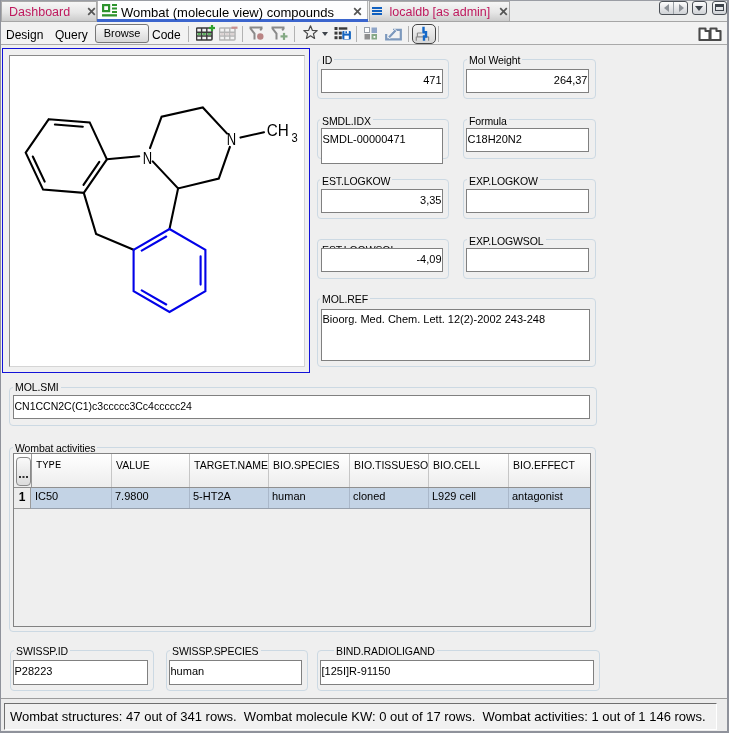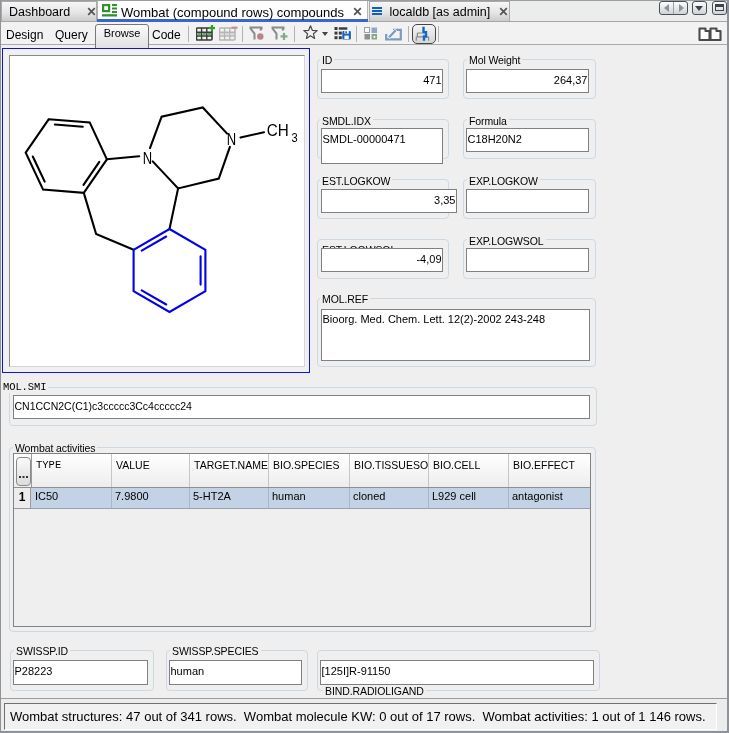--- a/index.html
+++ b/index.html
@@ -4,21 +4,21 @@
 <style>
 html,body{margin:0;padding:0;}
 body{width:729px;height:733px;position:relative;overflow:hidden;
  font-family:"Liberation Sans",sans-serif;background:#efefef;}
 .abs{position:absolute;}
 .lbl{position:absolute;font-size:10.5px;letter-spacing:-0.1px;color:#000;background:#efefef;padding:0 2px;line-height:12px;white-space:nowrap;}
 .groove{position:absolute;border:1px solid #ccd9e3;border-radius:4px;}
 .ibox{position:absolute;border:1px solid #808080;background:#fff;font-size:11px;color:#000;line-height:20px;padding:0 0.5px 0 0.5px;white-space:nowrap;overflow:hidden;box-sizing:border-box;}
 .num{text-align:right;}
 .sep{position:absolute;width:1px;top:26px;height:16px;background:#b2b2b2;}
-.tabtxt{font-size:12.5px;color:#000000;}
+.tabtxt{font-size:12.5px;color:#be185d;}
 </style>
 </head>
 <body>
 
 <div class="abs" style="left:0;top:0;width:729px;height:22px;background:#ebecec;border-bottom:1px solid #a6a6a6;box-sizing:border-box;"></div>
 
 <div class="abs" style="left:1px;top:1px;width:96px;height:20px;box-sizing:border-box;border:1px solid #aaaaaa;border-bottom:none;background:linear-gradient(#f6f6f6,#e6e6e6 55%,#cbcbcb);"></div>
 <div class="abs tabtxt" style="left:9px;top:5px;">Dashboard</div>
 <svg class="abs" style="left:86.5px;top:6.5px;" width="9" height="9" viewBox="0 0 9 9">
     <path d="M1.2 1.2 L7.8 7.8 M7.8 1.2 L1.2 7.8" stroke="#555555" stroke-width="1.7"></path>
@@ -26,21 +26,21 @@
 
 <div class="abs" style="left:97px;top:0;width:271px;height:19px;background:#fdfdfe;border-left:1px solid #b5b5b5;border-right:1px solid #b5b5b5;box-sizing:border-box;"></div>
 <div class="abs" style="left:97px;top:19px;width:271px;height:3px;background:#3b65cd;"></div>
 <svg class="abs" style="left:102px;top:4px;" width="15" height="13" viewBox="0 0 15 13">
  <rect x="1.1" y="1.1" width="6" height="6" fill="none" stroke="#2e932e" stroke-width="2.2"></rect>
  <rect x="10" y="0" width="5" height="2" fill="#2e932e"></rect>
  <rect x="10" y="3.5" width="5" height="2" fill="#2e932e"></rect>
  <rect x="10" y="7" width="5" height="2" fill="#2e932e"></rect>
  <rect x="0" y="10.2" width="15" height="2.3" fill="#2e932e"></rect>
 </svg>
-<div class="abs tabtxt" style="left:121px;top:4.5px;color:#000;font-size:13px;">Wombat (compound rows) compounds</div>
+<div class="abs tabtxt" style="left:121px;top:4.5px;color:#000;font-size:13px;">Wombat (molecule view) compounds</div>
 <svg class="abs" style="left:353px;top:6.5px;" width="9" height="9" viewBox="0 0 9 9">
     <path d="M1.2 1.2 L7.8 7.8 M7.8 1.2 L1.2 7.8" stroke="#555555" stroke-width="1.7"></path>
   </svg>
 
 <div class="abs" style="left:369px;top:1px;width:141px;height:20px;box-sizing:border-box;border:1px solid #aaaaaa;border-bottom:none;background:linear-gradient(#f6f6f6,#e6e6e6 55%,#cbcbcb);"></div>
 <div class="abs" style="left:372px;top:7px;width:10px;height:2px;background:#1060c0;box-shadow:0 3px 0 #1060c0,0 6px 0 #1060c0;"></div>
 <div class="abs tabtxt" style="left:389.5px;top:5px;">localdb [as admin]</div>
 <svg class="abs" style="left:498.5px;top:6.5px;" width="9" height="9" viewBox="0 0 9 9">
     <path d="M1.2 1.2 L7.8 7.8 M7.8 1.2 L1.2 7.8" stroke="#555555" stroke-width="1.7"></path>
   </svg>
@@ -50,21 +50,21 @@
 <div class="abs" style="left:664px;top:4px;width:0;height:0;border-top:4px solid transparent;border-bottom:4px solid transparent;border-right:5px solid #8d9298;"></div>
 <div class="abs" style="left:679px;top:4px;width:0;height:0;border-top:4px solid transparent;border-bottom:4px solid transparent;border-left:5px solid #8d9298;"></div>
 <div class="abs" style="left:692px;top:1px;width:15px;height:14px;box-sizing:border-box;border:1px solid #4a4f55;border-radius:3px;background:linear-gradient(#fdfdfd,#cfd2d6);"></div>
 <div class="abs" style="left:695px;top:6px;width:0;height:0;border-left:4.5px solid transparent;border-right:4.5px solid transparent;border-top:5px solid #3e444b;"></div>
 <div class="abs" style="left:712px;top:1px;width:15px;height:14px;box-sizing:border-box;border:1px solid #4a4f55;border-radius:3px;background:linear-gradient(#fdfdfd,#cfd2d6);"></div>
 <div class="abs" style="left:715px;top:4px;width:9px;height:7px;box-sizing:border-box;border:1.5px solid #3e444b;border-top-width:3px;"></div>
 
 <div class="abs" style="left:0;top:22px;width:729px;height:23px;background:#f2f2f2;border-bottom:1px solid #a9a9a9;box-sizing:border-box;"></div>
 <div class="abs" style="left:6px;top:28px;font-size:12px;">Design</div>
 <div class="abs" style="left:55px;top:28px;font-size:12px;">Query</div>
-<div class="abs" style="left:95px;top:24px;width:54px;height:32px;box-sizing:border-box;border:1px solid #777;border-radius:3px;background:linear-gradient(#fbfbfb,#d8d8d8);text-align:center;font-size:11px;line-height:17.5px;">Browse</div>
+<div class="abs" style="left:95px;top:24px;width:54px;height:19px;box-sizing:border-box;border:1px solid #777;border-radius:3px;background:linear-gradient(#fbfbfb,#d8d8d8);text-align:center;font-size:11px;line-height:17.5px;">Browse</div>
 <div class="abs" style="left:152px;top:28px;font-size:12px;">Code</div>
 <div class="sep" style="left:188px;"></div>
 <div class="sep" style="left:242px;"></div>
 <div class="sep" style="left:294px;"></div>
 <div class="sep" style="left:356px;"></div>
 <div class="sep" style="left:408px;"></div>
 <div class="sep" style="left:438px;"></div>
 
 <svg class="abs" style="left:196px;top:25px;" width="19" height="16" viewBox="0 0 19 16">
  <rect x="0.5" y="3" width="15.5" height="12" rx="1" fill="none" stroke="#3a3a3a" stroke-width="1.6"></rect>
@@ -180,38 +180,38 @@
 
 <div class="groove" style="left:317px;top:119px;width:130px;height:38px;"></div>
 <div class="lbl" style="left:320px;top:114.5px;">SMDL.IDX</div>
 <div class="ibox" style="left:321px;top:128px;width:122px;height:36px;">SMDL-00000471</div>
 <div class="groove" style="left:463px;top:119px;width:131px;height:38px;"></div>
 <div class="lbl" style="left:467px;top:114.5px;">Formula</div>
 <div class="ibox" style="left:466px;top:128px;width:123px;height:24px;">C18H20N2</div>
 
 <div class="groove" style="left:317px;top:179px;width:130px;height:38px;"></div>
 <div class="lbl" style="left:320px;top:174.5px;">EST.LOGKOW</div>
-<div class="ibox num" style="left:321px;top:189px;width:136px;height:24px;">3,35</div>
+<div class="ibox num" style="left:321px;top:189px;width:122px;height:24px;">3,35</div>
 <div class="groove" style="left:463px;top:179px;width:131px;height:38px;"></div>
 <div class="lbl" style="left:467px;top:174.5px;">EXP.LOGKOW</div>
 <div class="ibox" style="left:466px;top:189px;width:123px;height:24px;"></div>
 
 <div class="groove" style="left:317px;top:239px;width:130px;height:38px;"></div>
 <div class="lbl" style="left:320px;top:244px;text-align:right;">EST.LOGWSOL</div>
 <div class="ibox num" style="left:321px;top:248px;width:122px;height:24px;">-4,09</div>
 <div class="groove" style="left:463px;top:239px;width:131px;height:38px;"></div>
 <div class="lbl" style="left:467px;top:234.5px;">EXP.LOGWSOL</div>
 <div class="ibox" style="left:466px;top:248px;width:123px;height:24px;"></div>
 
 <div class="groove" style="left:317px;top:298px;width:277px;height:67px;"></div>
 <div class="lbl" style="left:320px;top:293px;">MOL.REF</div>
 <div class="ibox" style="left:321px;top:309px;width:269px;height:52px;line-height:19px;">Bioorg. Med. Chem. Lett. 12(2)-2002 243-248</div>
 
 <div class="groove" style="left:9px;top:387px;width:586px;height:37px;"></div>
-<div class="lbl" style="left:1px;top:380.5px;font-family:Liberation Mono, monospace;">MOL.SMI</div>
+<div class="lbl" style="left:13px;top:380.5px;">MOL.SMI</div>
 <div class="ibox" style="left:13px;top:395px;width:577px;height:24px;font-size:10.5px;">CN1CCN2C(C1)c3ccccc3Cc4ccccc24</div>
 
 <div class="groove" style="left:9px;top:447px;width:585px;height:183px;"></div>
 <div class="lbl" style="left:13px;top:441.5px;">Wombat activities</div>
 <div class="abs" style="left:13px;top:453px;width:578px;height:174px;box-sizing:border-box;border:1px solid #828282;background:#efefef;"></div>
 
 <div class="abs" style="left:14px;top:454px;width:576px;height:34px;background:linear-gradient(#ffffff,#ededed);border-bottom:1px solid #8f8f8f;box-sizing:border-box;"></div>
 
 <div class="abs" style="left:16px;top:456.5px;width:15px;height:29px;box-sizing:border-box;border:1px solid #8a8a8a;border-radius:4px;background:linear-gradient(#fafafa,#dcdcdc);"></div>
 <div class="abs" style="left:18.5px;top:476px;width:2px;height:2px;background:#333;box-shadow:3.5px 0 0 #333,7px 0 0 #333;"></div>
@@ -247,18 +247,18 @@
 <div class="abs" style="left:428px;top:488px;width:1px;height:20px;background:#aab8ca;"></div>
 <div class="abs" style="left:508px;top:488px;width:1px;height:20px;background:#aab8ca;"></div>
 
 <div class="groove" style="left:10px;top:650px;width:142px;height:39px;"></div>
 <div class="lbl" style="left:14px;top:645px;">SWISSP.ID</div>
 <div class="ibox" style="left:13px;top:660px;width:135px;height:25px;">P28223</div>
 <div class="groove" style="left:166px;top:650px;width:140px;height:39px;"></div>
 <div class="lbl" style="left:170px;top:645px;">SWISSP.SPECIES</div>
 <div class="ibox" style="left:169px;top:660px;width:133px;height:25px;">human</div>
 <div class="groove" style="left:317px;top:650px;width:281px;height:39px;"></div>
-<div class="lbl" style="left:323px;top:645px;margin-top:40px;">BIND.RADIOLIGAND</div>
+<div class="lbl" style="left:334px;top:645px;">BIND.RADIOLIGAND</div>
 <div class="ibox" style="left:320px;top:660px;width:274px;height:25px;">[125I]R-91150</div>
 
 <div class="abs" style="left:1px;top:699px;width:726px;height:32px;background:#ececec;"></div>
 <div class="abs" style="left:4px;top:703px;width:713px;height:27px;box-sizing:border-box;background:#f1f1f1;border-top:1px solid #6f6f6f;border-left:1px solid #6f6f6f;border-right:1px solid #fff;border-bottom:1px solid #fff;"></div>
 <div class="abs" style="left:10px;top:709px;font-size:13px;">Wombat structures: 47 out of 341 rows.&nbsp; Wombat molecule KW: 0 out of 17 rows.&nbsp; Wombat activities: 1 out of 1 146 rows.</div>
 
 </body></html>

